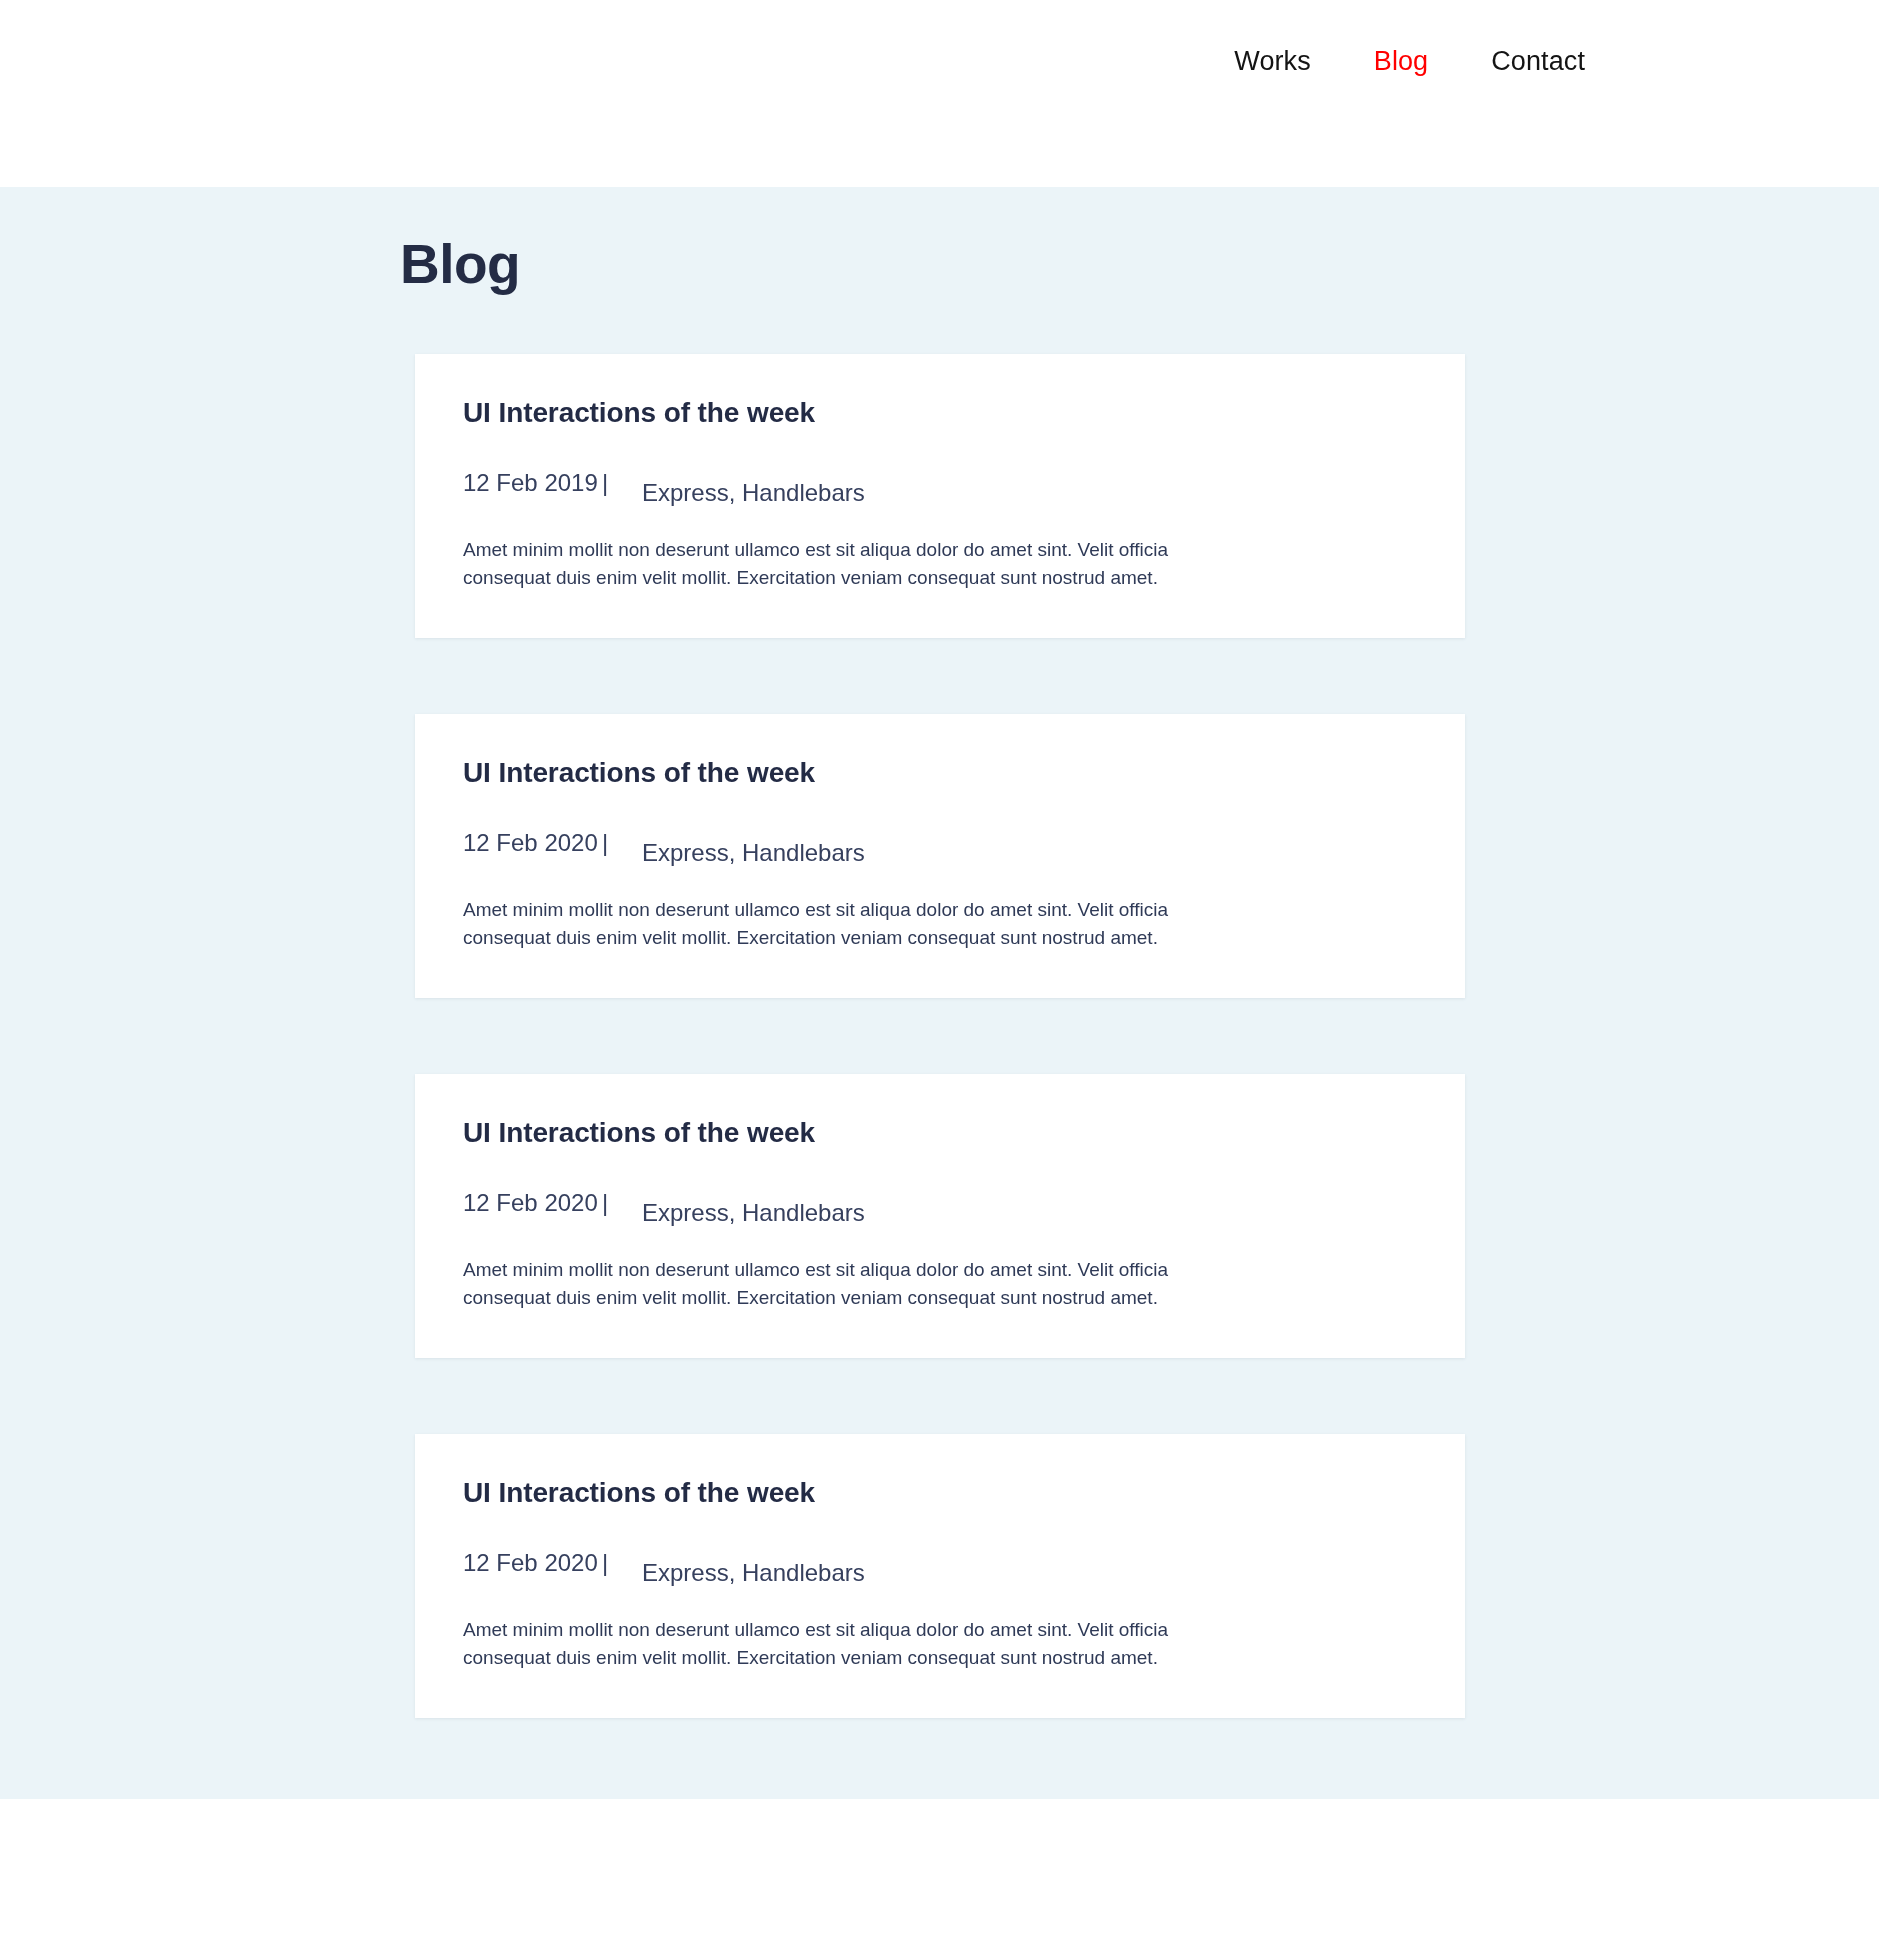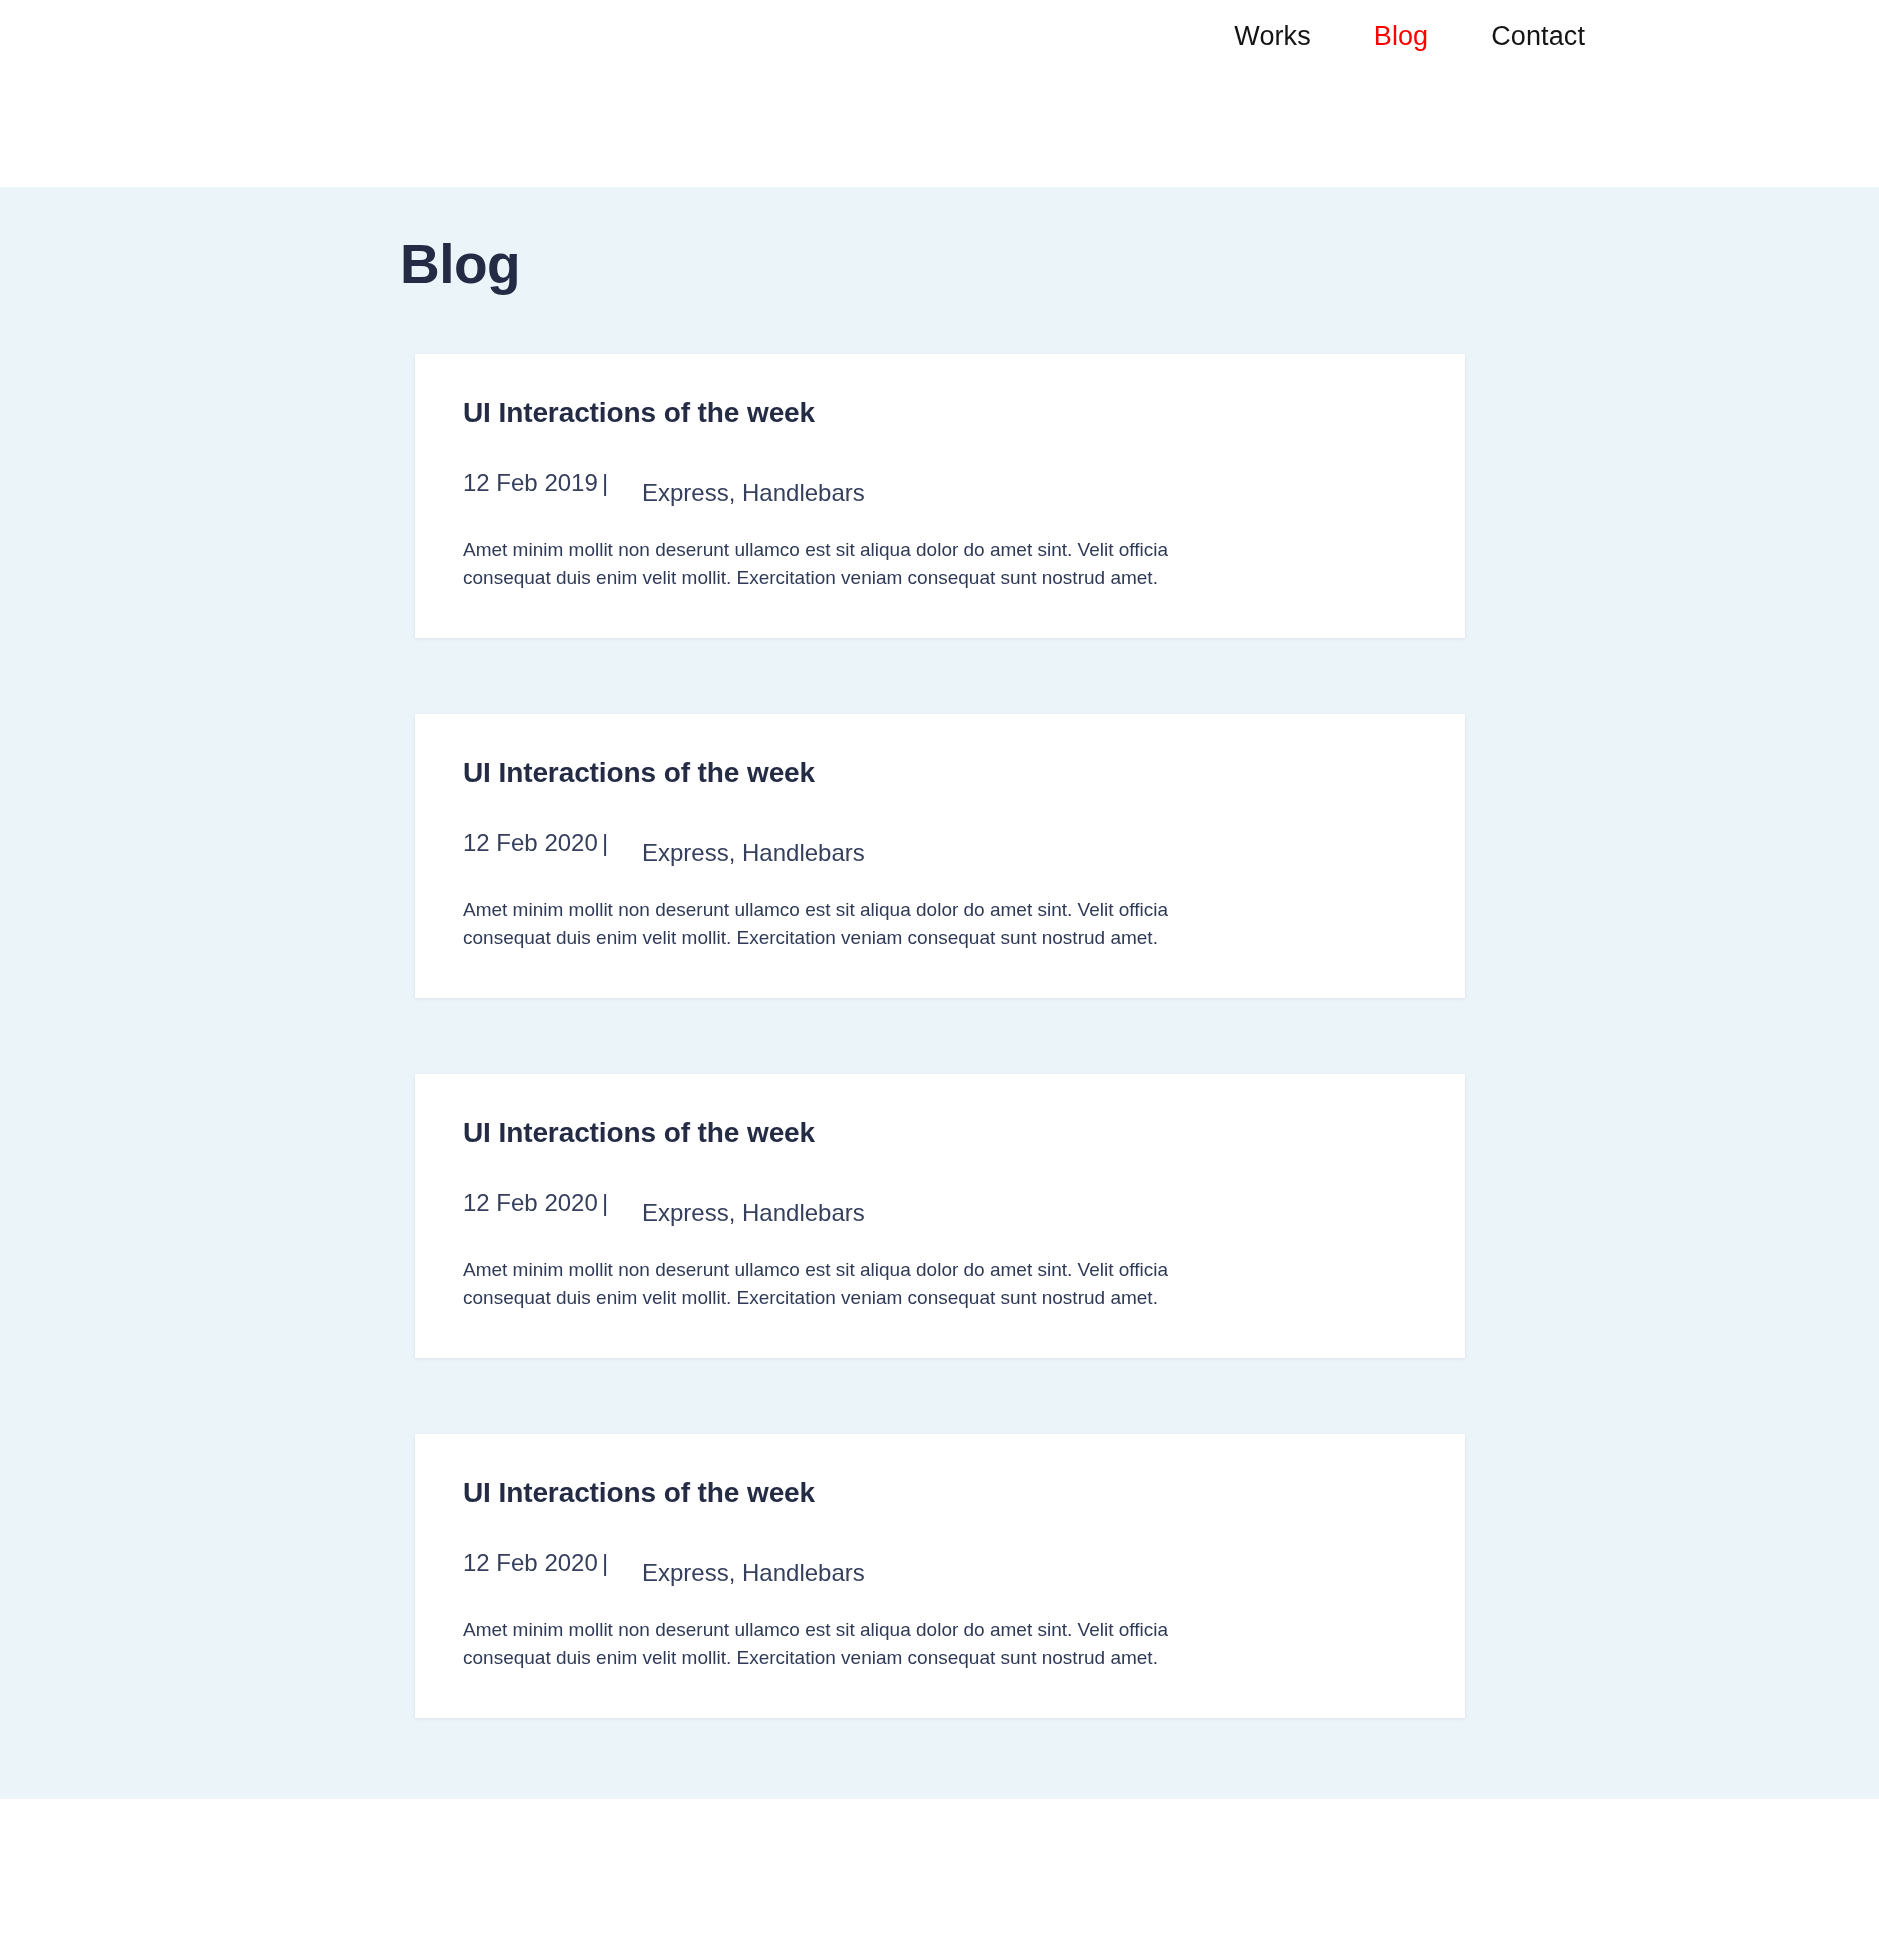--- a/index.html
+++ b/index.html
@@ -27,20 +27,21 @@
     align-items: flex-start;
     justify-content: flex-end;
     padding: 20px 294px 0 0;
     flex: 0 0 auto;
   }
 
   .main-nav {
     display: flex;
     align-items: center;
     gap: 63px;
+    margin-top: 25px;
   }
 
   .nav-link {
     font-size: 27px;
     line-height: 32px;
     color: #141414;
     text-decoration: none;
     letter-spacing: 0.1px;
     cursor: pointer;
     white-space: nowrap;

